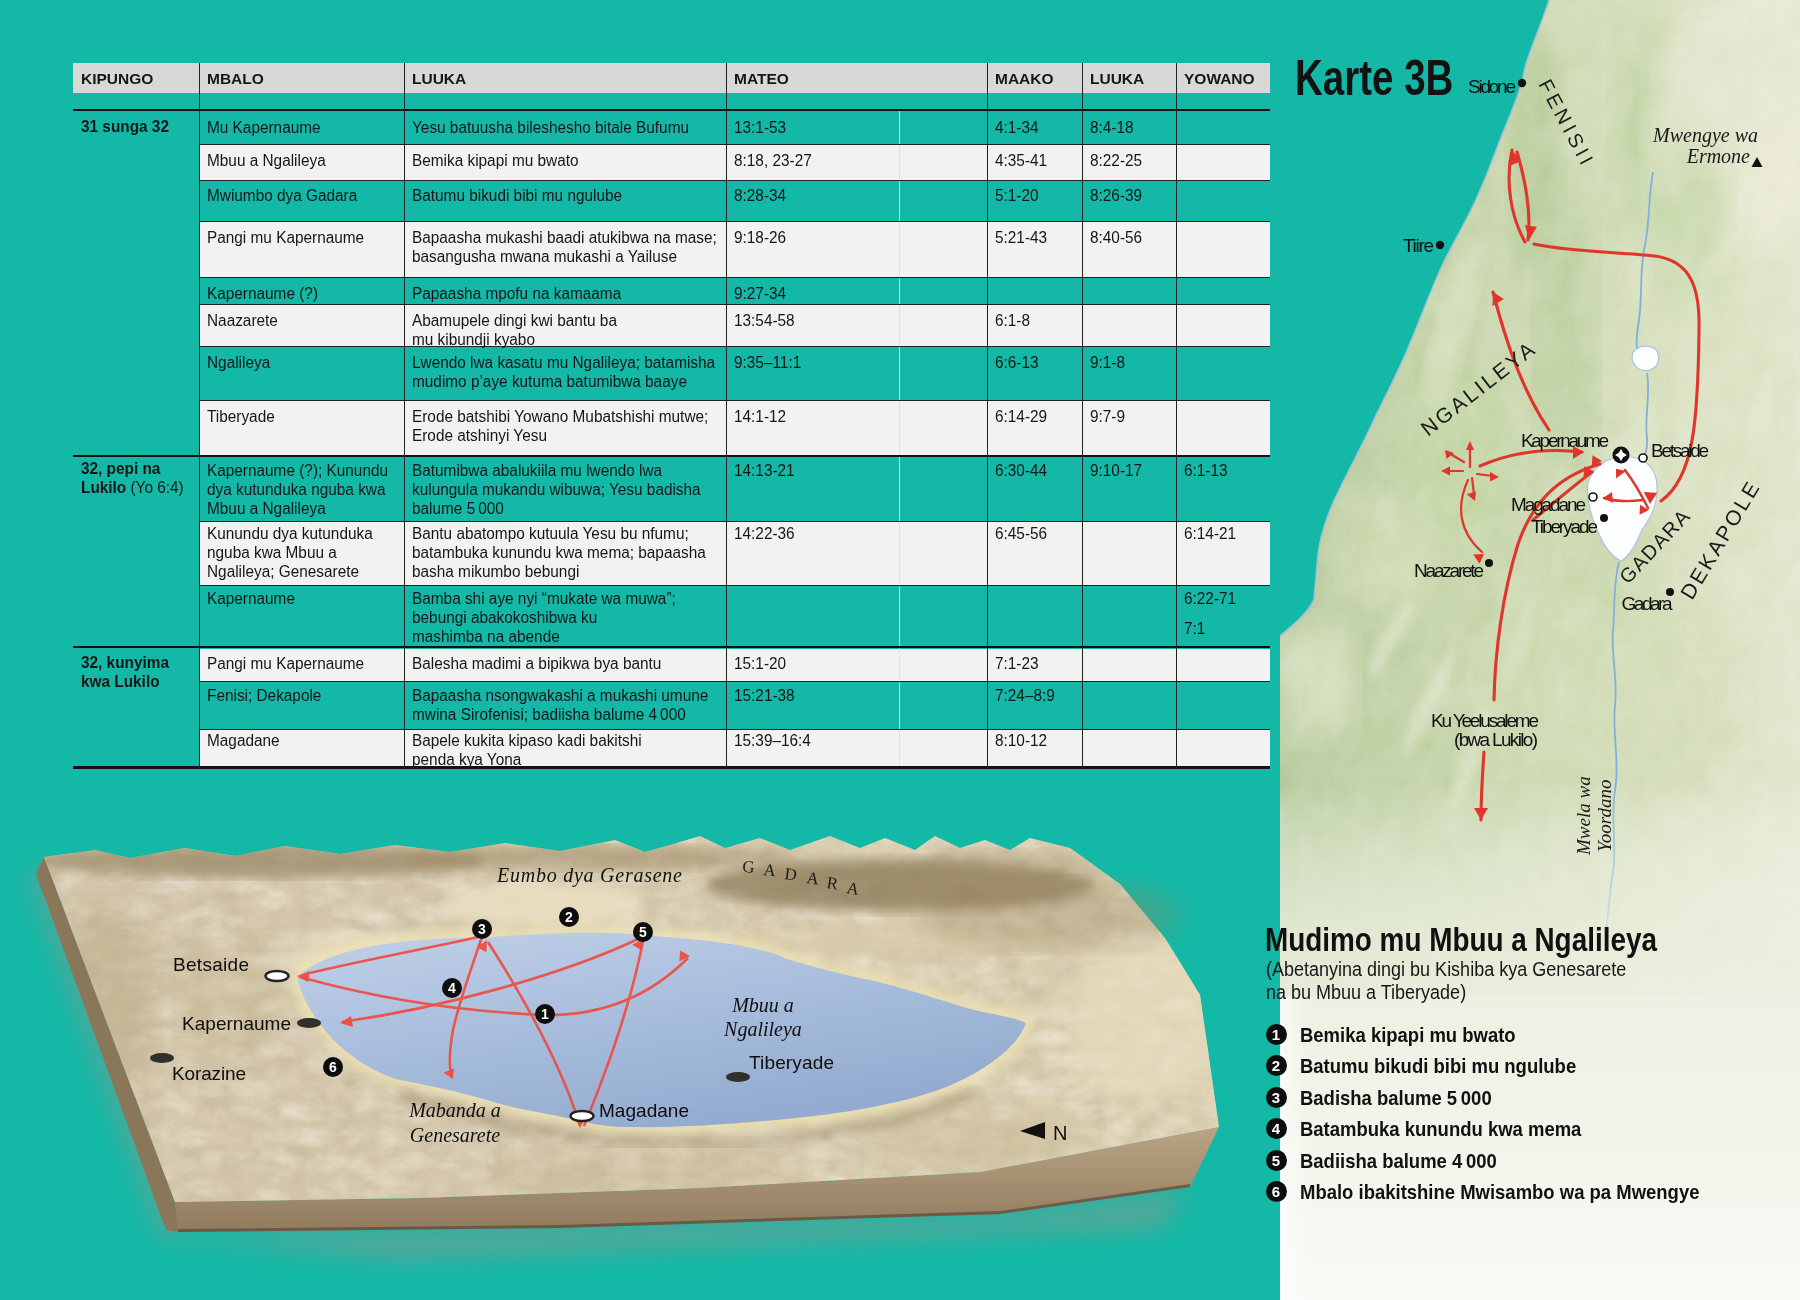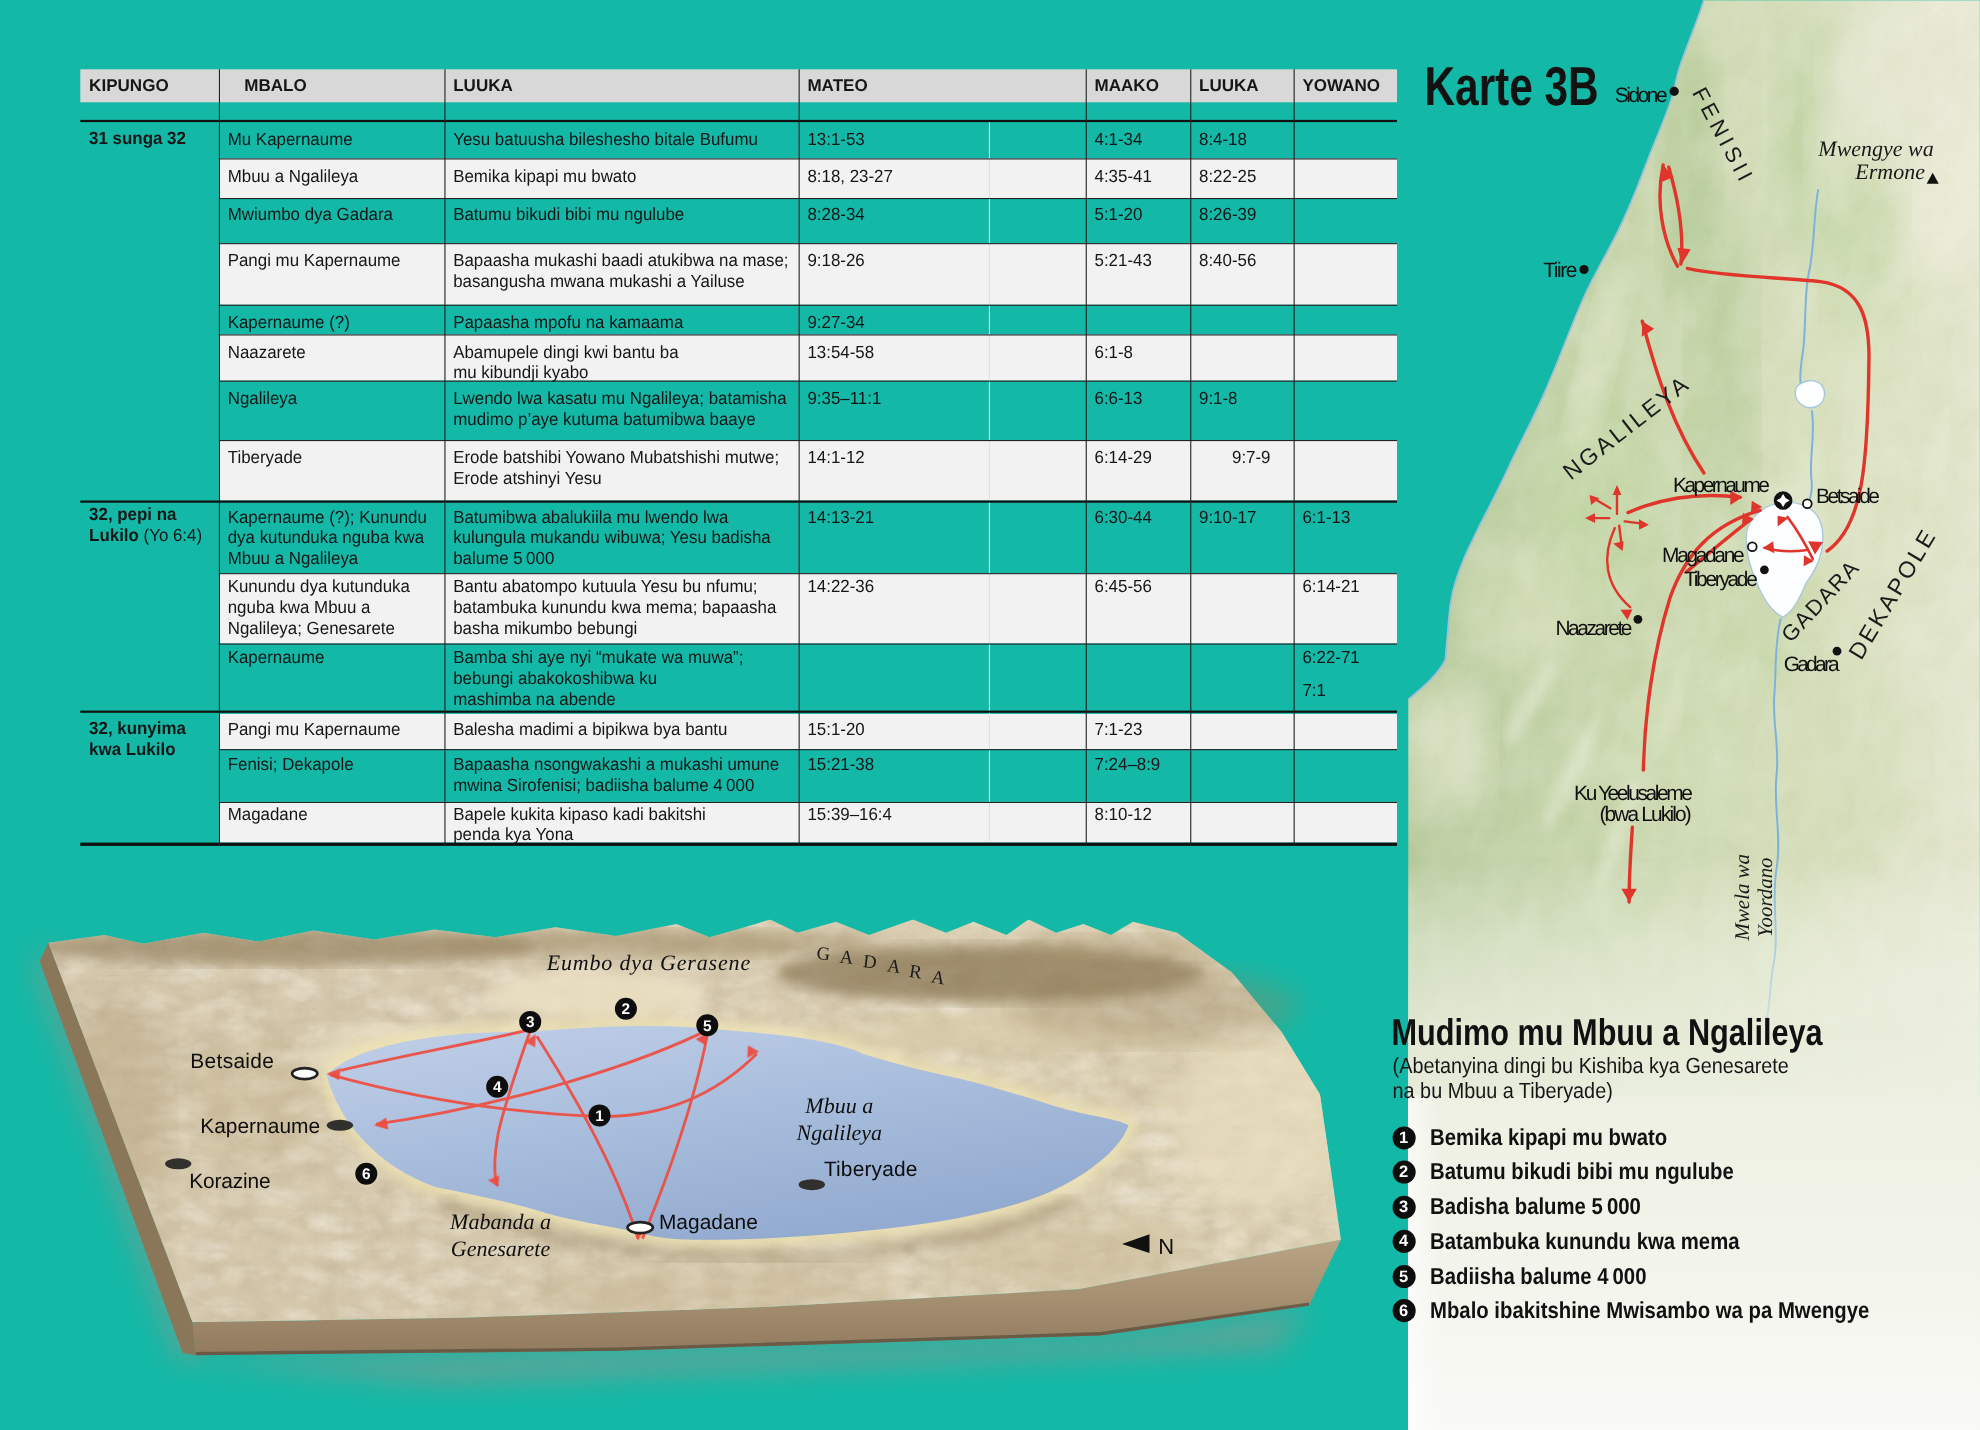--- a/index.html
+++ b/index.html
@@ -37,21 +37,21 @@
 <div class="abs" style="left:73px;top:646px;width:1197px;height:2.4px;background:#111"></div>
 <div class="abs" style="left:73px;top:766px;width:1197px;height:2.6px;background:#111"></div>
 <div class="abs" style="left:199px;top:63px;width:1.3px;height:705.6px;background:#222"></div>
 <div class="abs" style="left:404px;top:63px;width:1.3px;height:705.6px;background:#222"></div>
 <div class="abs" style="left:726px;top:63px;width:1.3px;height:705.6px;background:#222"></div>
 <div class="abs" style="left:987px;top:63px;width:1.3px;height:705.6px;background:#222"></div>
 <div class="abs" style="left:1082px;top:63px;width:1.3px;height:705.6px;background:#222"></div>
 <div class="abs" style="left:1176px;top:63px;width:1.3px;height:705.6px;background:#222"></div>
 
 <div class="cell hdr" style="left:81px;top:69px">KIPUNGO</div>
-<div class="cell hdr" style="left:222px;top:69px">MBALO</div>
+<div class="cell hdr" style="left:207px;top:69px">MBALO</div>
 <div class="cell hdr" style="left:412px;top:69px">LUUKA</div>
 <div class="cell hdr" style="left:734px;top:69px">MATEO</div>
 <div class="cell hdr" style="left:995px;top:69px">MAAKO</div>
 <div class="cell hdr" style="left:1090px;top:69px">LUUKA</div>
 <div class="cell hdr" style="left:1184px;top:69px">YOWANO</div>
 
 <div class="cell kip" style="left:81px;top:117px">31 sunga 32</div>
 
 <div class="cell" style="left:81px;top:458.5px"><b>32, pepi na<br>Lukilo</b> (Yo 6:4)</div>
 <div class="cell kip" style="left:81px;top:653px">32, kunyima<br>kwa Lukilo</div>
@@ -121,21 +121,21 @@
 <div class="cell" style="left:1090px;top:352.5px">9:1-8</div>
 
 <div class="cell" style="left:207px;top:406.5px">Tiberyade</div>
 
 <div class="cell" style="left:412px;top:406.5px">Erode batshibi Yowano Mubatshishi mutwe;<br>Erode atshinyi Yesu</div>
 
 <div class="cell" style="left:734px;top:406.5px">14:1-12</div>
 
 <div class="cell" style="left:995px;top:406.5px">6:14-29</div>
 
-<div class="cell" style="left:1120px;top:406.5px">9:7-9</div>
+<div class="cell" style="left:1090px;top:406.5px">9:7-9</div>
 
 <div class="cell" style="left:207px;top:461.0px">Kapernaume (?); Kunundu<br>dya kutunduka nguba kwa<br>Mbuu a Ngalileya</div>
 
 <div class="cell" style="left:412px;top:461.0px">Batumibwa abalukiila mu lwendo lwa<br>kulungula mukandu wibuwa; Yesu badisha<br>balume 5 000</div>
 
 <div class="cell" style="left:734px;top:461.0px">14:13-21</div>
 
 <div class="cell" style="left:995px;top:461.0px">6:30-44</div>
 
 <div class="cell" style="left:1090px;top:461.0px">9:10-17</div>

